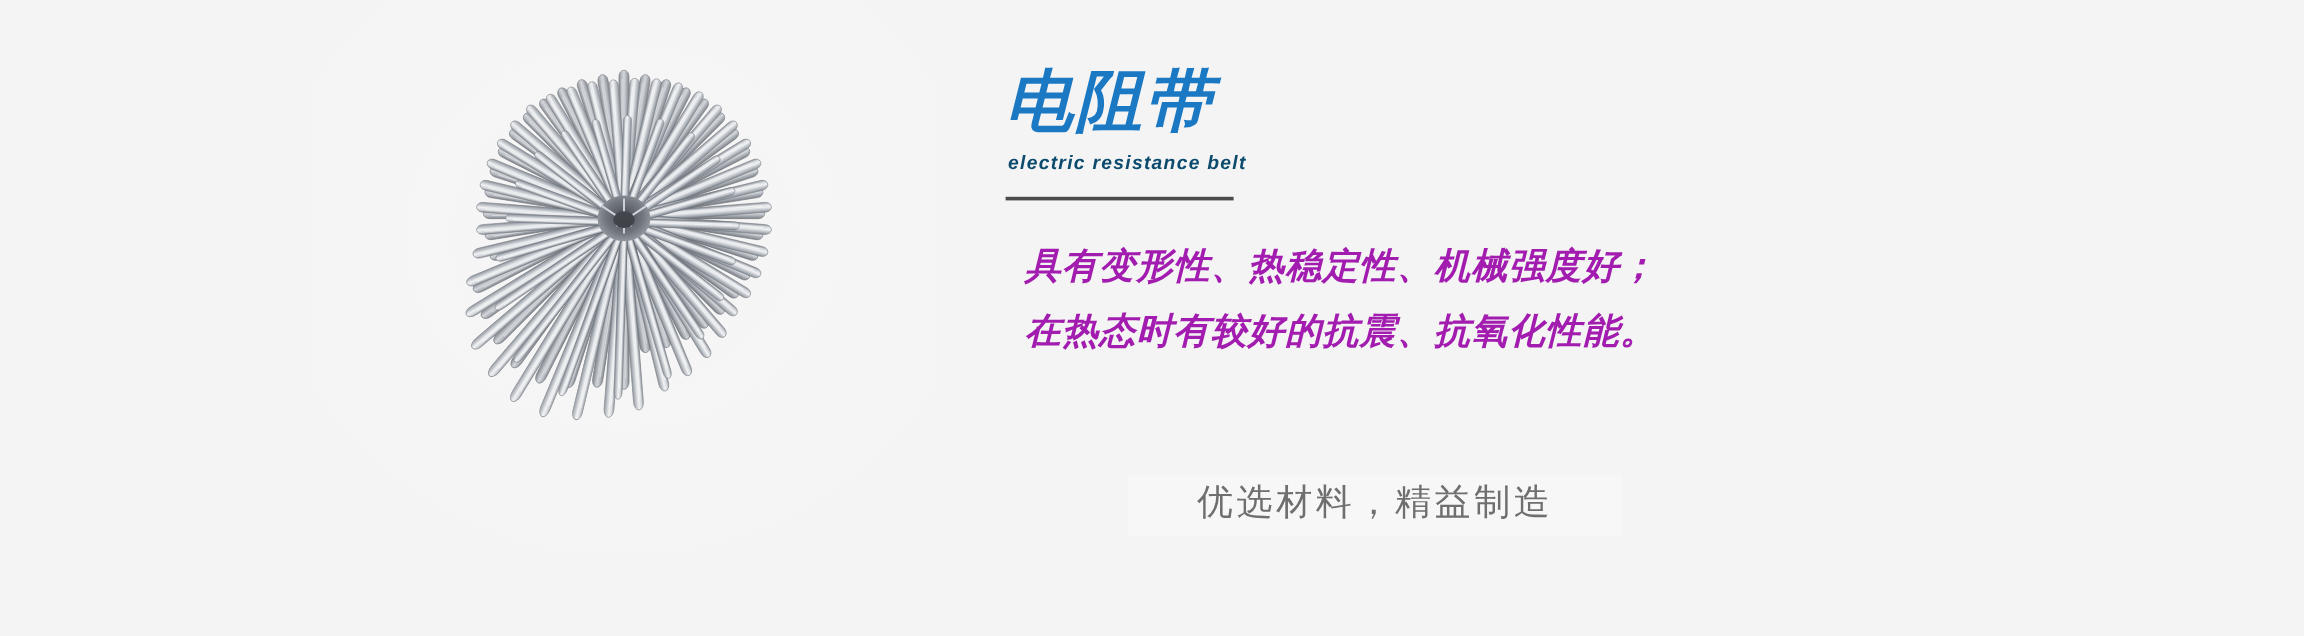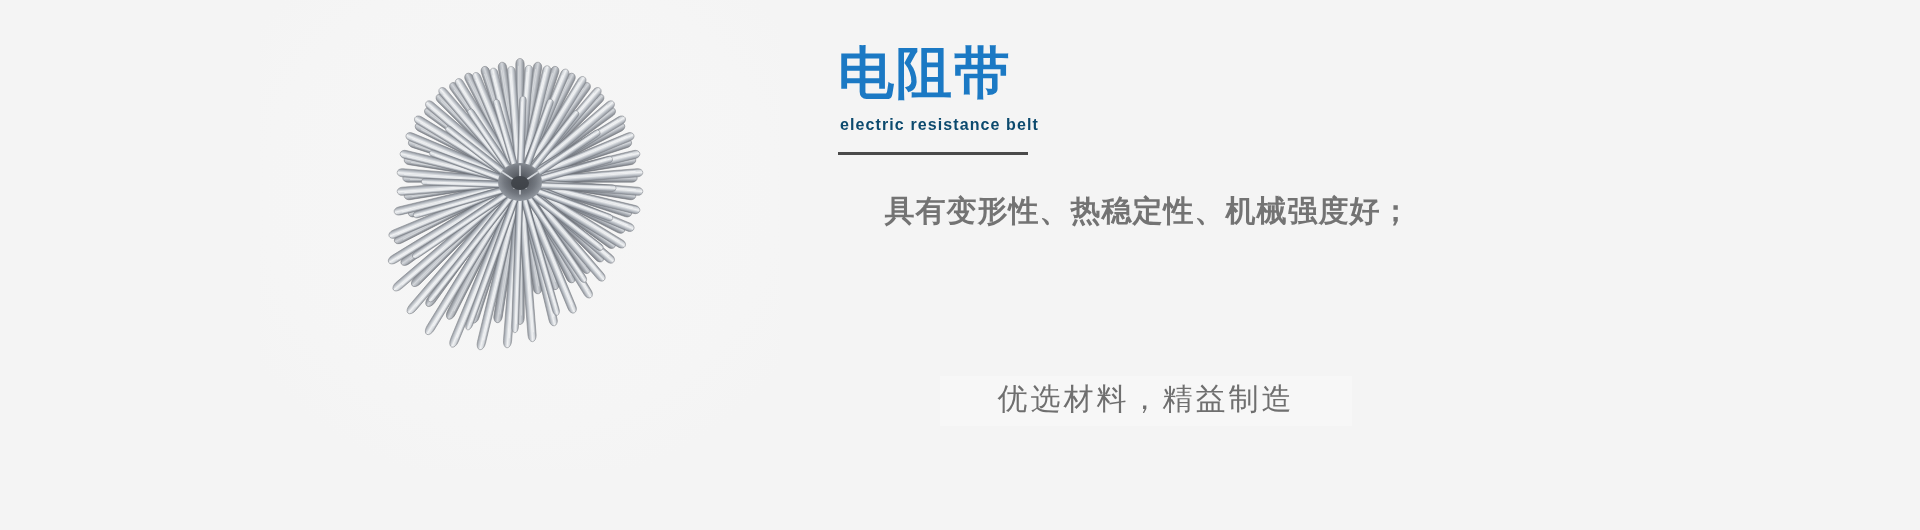--- a/index.html
+++ b/index.html
@@ -33,23 +33,24 @@
     display: block;
     width: 100%;
     height: 100%;
     overflow: visible;
   }
 
   
   .text-col {
     position: absolute;
     left: 838px;
-    top: 0;
+    top: 12px;
     width: 900px;
     height: 494px;
+    font-style: italic;
   }
 
   .title-zh {
     position: absolute;
     left: 0;
     top: 42px;
     margin: 0;
     font-size: 56px;
     line-height: 62px;
     font-weight: 700;
@@ -81,36 +82,35 @@
     background: #4a4a4a;
   }
 
   .desc {
     position: absolute;
     left: 0;
     top: 188px;
     width: 620px;
   }
   .desc-line {
-    margin: 0 0 8px 0;
+    margin: 0 0 8px 16px;
     font-size: 30px;
     line-height: 46px;
     font-weight: 700;
-    color: #737373;
+    color: #a21caf;
     letter-spacing: 1px;
     font-family: "DejaVu Sans", "Liberation Sans", sans-serif;
     white-space: nowrap;
-    text-align: center;
   }
 
   
   .watermark {
     position: absolute;
     left: 940px;
-    top: 376px;
+    top: 396px;
     width: 400px;
     padding: 4px 6px 8px 6px;
     background: #f7f7f7;
     text-align: center;
   }
   .watermark-zh {
     margin: 0;
     font-size: 30px;
     line-height: 38px;
     font-weight: 400;
@@ -494,20 +494,21 @@
   <div class="text-col">
 
     <h1 class="title-zh">电阻带</h1>
 
     <p class="title-en">electric resistance belt</p>
 
     <div class="divider"></div>
 
     <div class="desc">
       <p class="desc-line">具有变形性、热稳定性、机械强度好；</p>
+      <p class="desc-line">在热态时有较好的抗震、抗氧化性能。</p>
     </div>
   </div>
 
   <div class="watermark">
     <p class="watermark-zh">优选材料，精益制造</p>
   </div>
 
 </div>
 
 </body></html>

